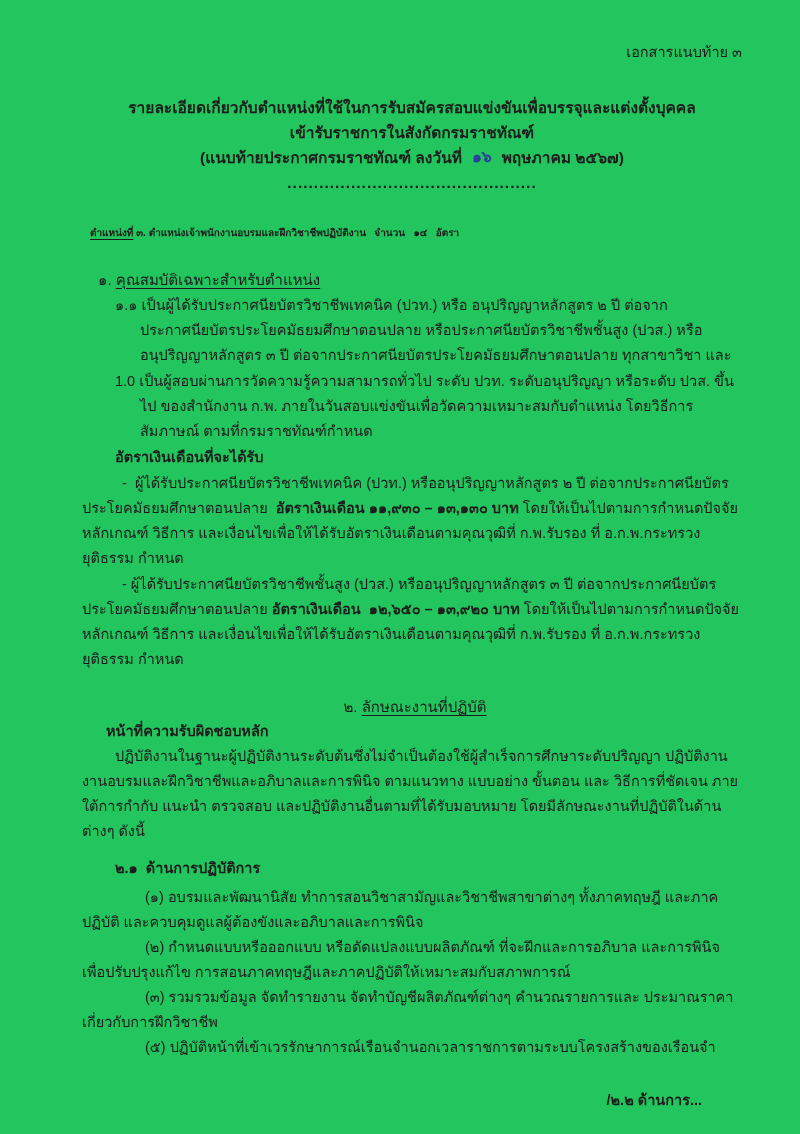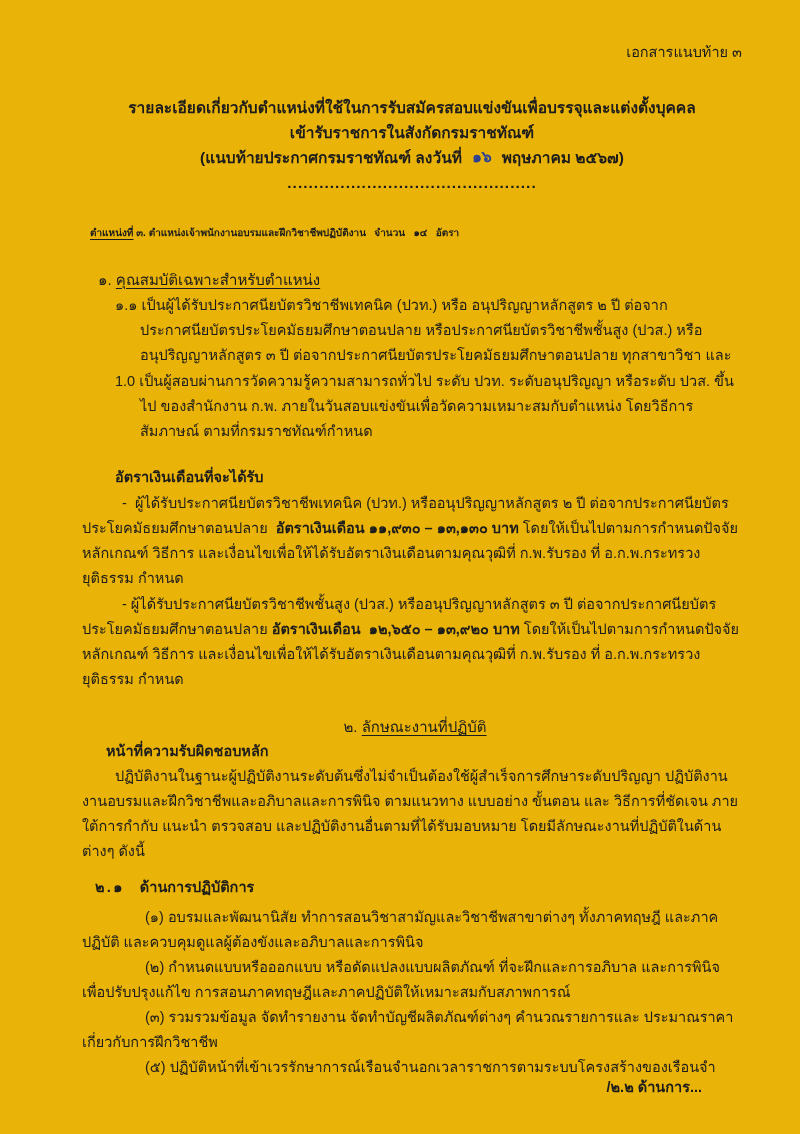--- a/index.html
+++ b/index.html
@@ -5,21 +5,21 @@
   html, body {
     margin: 0;
     padding: 0;
     background: #e9e9e9;
   }
   .page {
     width: 800px;
     height: 1134px;
     margin: 0 auto;
     box-sizing: border-box;
-    background: #eab308;
+    background: #22c55e;
     color: #1c1c1c;
     font-family: "Liberation Sans", "DejaVu Sans", sans-serif;
     font-size: 14.5px;
     line-height: 25px;
     padding: 40px 58px 0 82px;
     position: relative;
     overflow: hidden;
   }
   p { margin: 0; white-space: pre-wrap; }
   .bold { font-weight: bold; }
@@ -64,44 +64,43 @@
   .sec2-heading { margin-left: 6px; text-align: center; }
 
   .item-hang {
     padding-left: 58px;
     text-indent: -25px;
     margin-top: 1px;
   }
   .salary-heading {
     font-weight: bold;
     margin-left: 33px;
-    margin-top: 21px;
+    margin-top: 1px;
   }
   .salary-para {
     text-indent: 40px;
     margin-top: 1px;
   }
   .resp-heading {
     font-weight: bold;
     margin-left: 24px;
   }
   .intro-para { text-indent: 33px; }
   .sub21-heading {
     font-weight: bold;
-    margin-left: 13px;
+    margin-left: 33px;
     margin-top: 12px;
     margin-bottom: 4px;
-    font-family: Liberation Mono, monospace;
   }
   .duty { text-indent: 63px; }
 
   .footer-note {
     position: absolute;
     right: 98px;
-    bottom: 34px;
+    bottom: 21px;
     font-weight: bold;
   }
 </style>
 </head>
 <body>
 
 <div class="page">
 
   <p class="corner">เอกสารแนบท้าย ๓</p>
 

